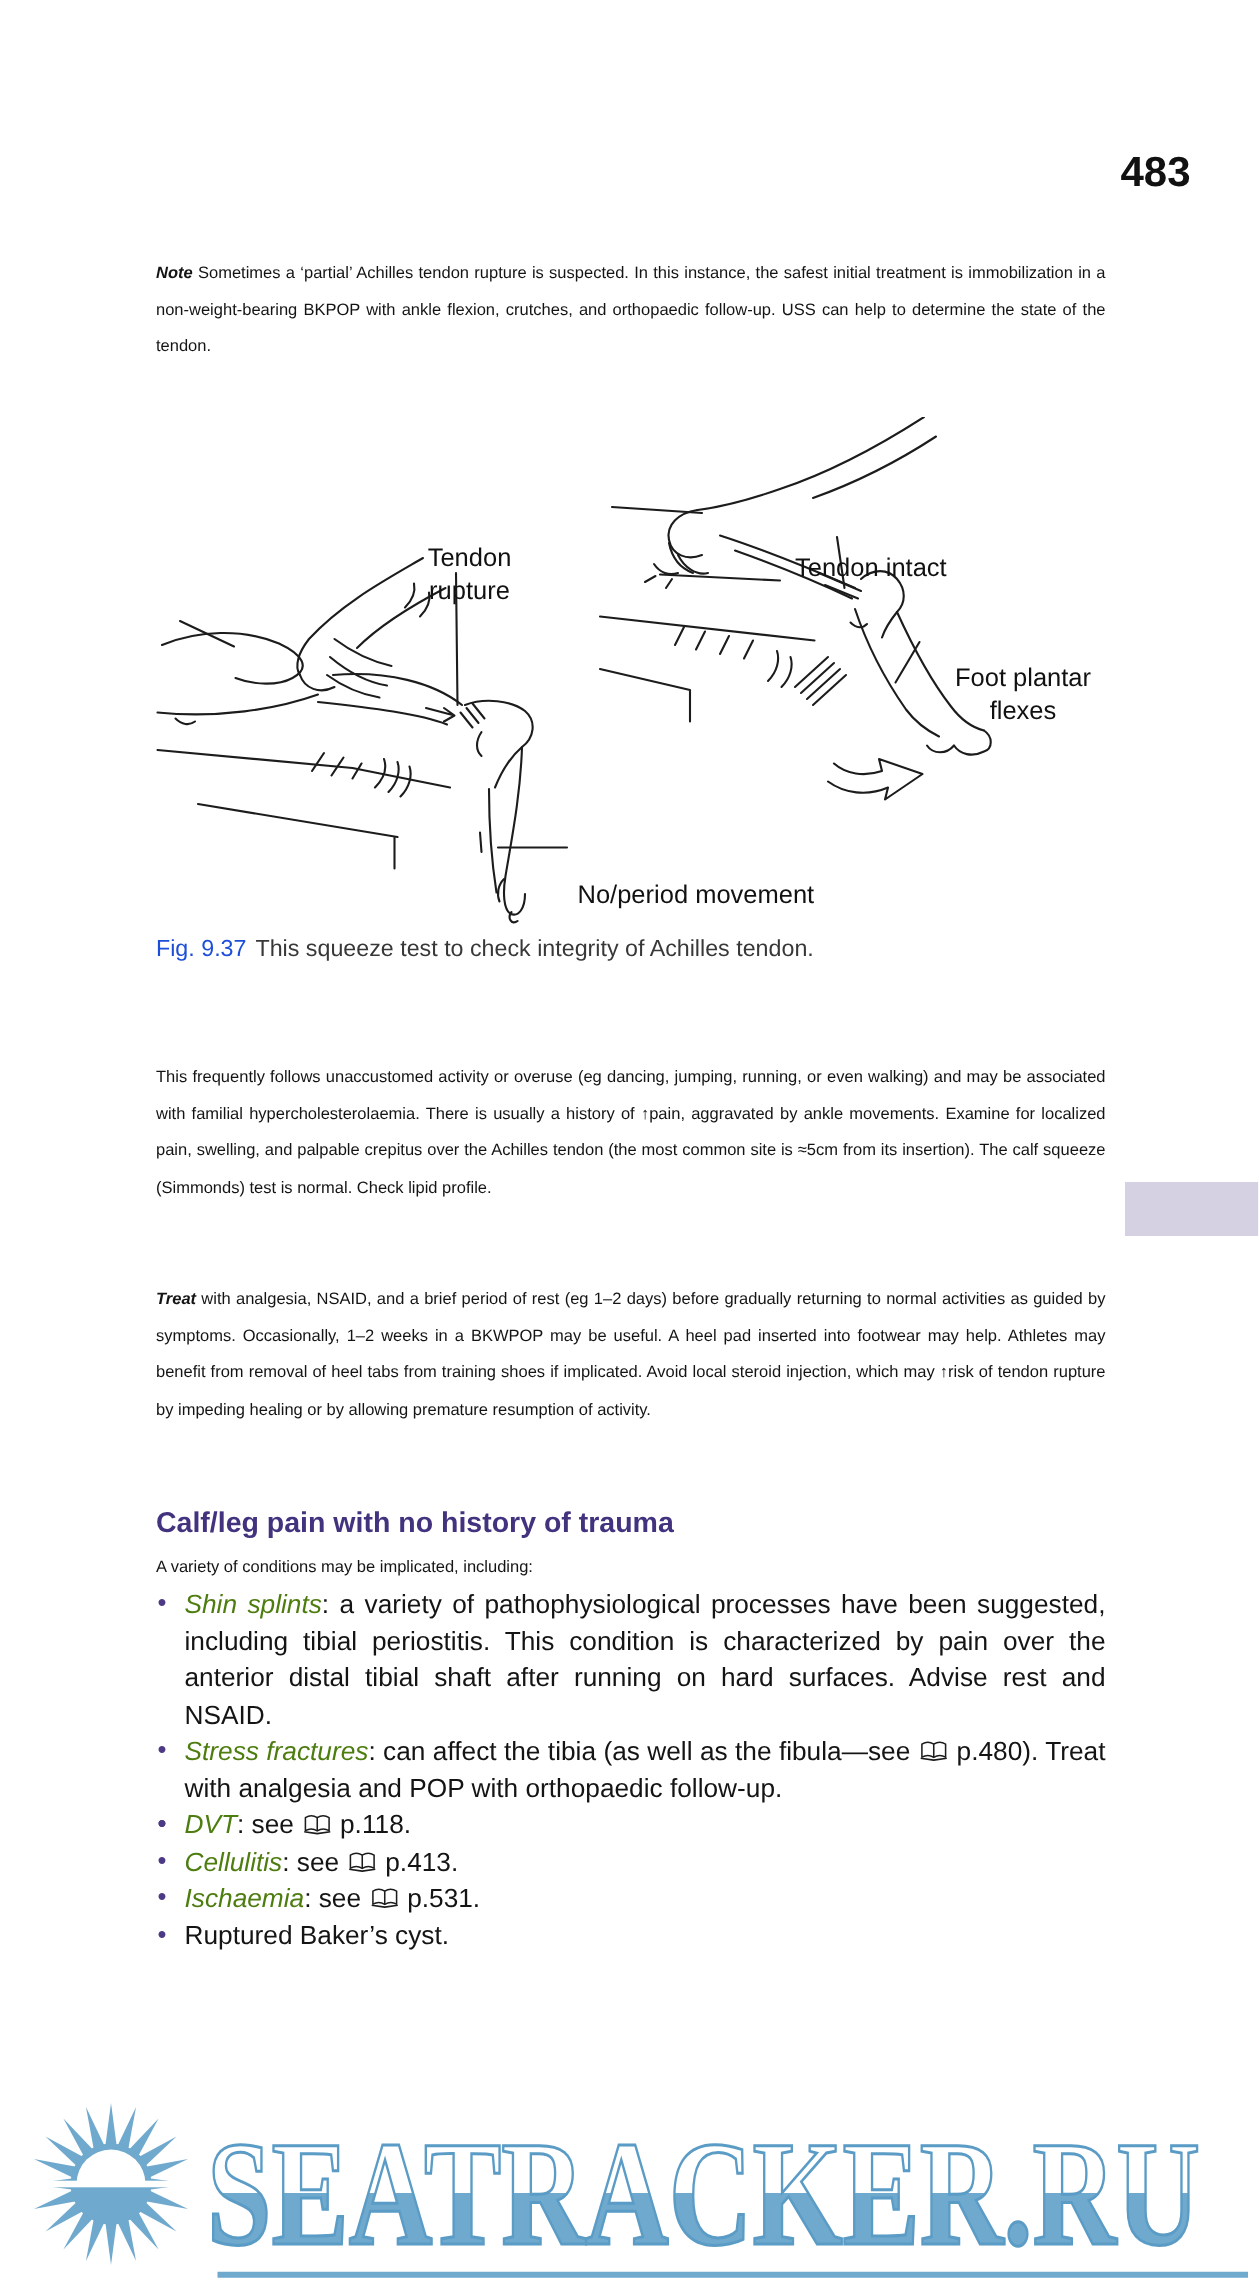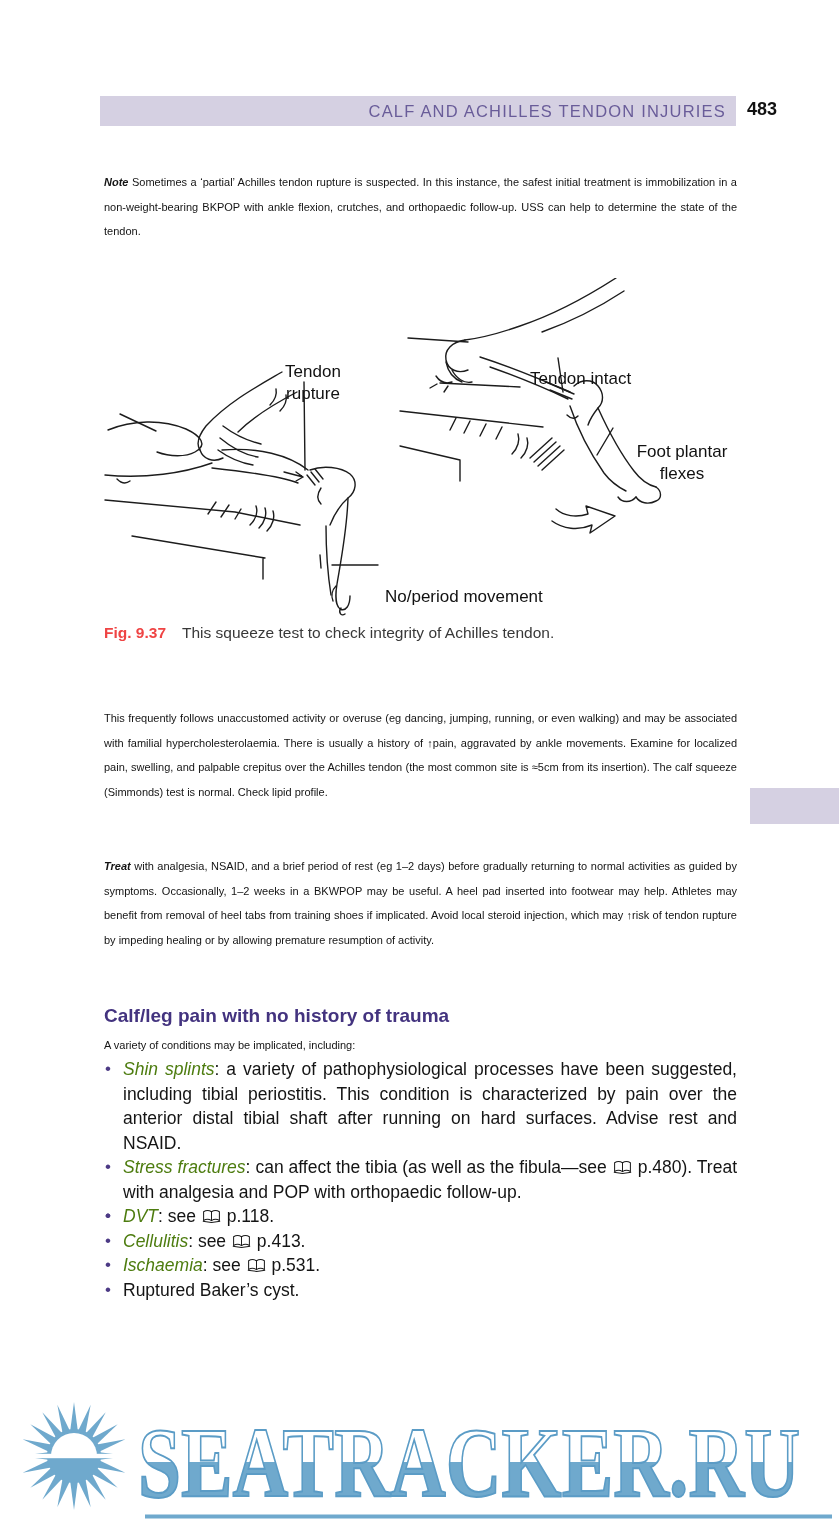--- a/index.html
+++ b/index.html
@@ -8,54 +8,51 @@
   }
   *{margin:0;padding:0;box-sizing:border-box;}
   html,body{background:#ffffff;}
   #page{position:relative;width:839px;height:1523px;background:#fff;overflow:hidden;
         font-family:"Liberation Sans",sans-serif;color:var(--body);}
   .abs{position:absolute;}
   
   #header-bar{left:100px;top:96px;width:636px;height:30px;background:var(--bar);
       display:flex;align-items:center;justify-content:flex-end;padding-right:10px;}
   #header-title{color:var(--bartext);font-size:16.5px;letter-spacing:1.2px;}
-  #page-number{left:747px;top:99px;font-size:18px;font-weight:bold;color:#111;}
+  #page-number{left:747px;top:99px;font-size:28px;font-weight:bold;color:#111;}
   
   .para{left:104px;width:633px;font-size:11px;line-height:24.5px;text-align:justify;}
   .bi{font-weight:bold;font-style:italic;}
   .it{font-style:italic;color:#4d7c0f;}
   h2.sect{left:104px;width:633px;font-size:19px;font-weight:bold;color:var(--heading);
       font-family:"Liberation Sans",sans-serif;position:absolute;}
   
   ul.blist{left:104px;width:633px;list-style:none;position:absolute;}
   ul.blist li{position:relative;padding-left:19px;font-size:17.5px;line-height:24.5px;text-align:justify;}
   ul.blist .blt{position:absolute;left:1px;top:0;color:var(--bullet);font-size:17px;}
   
   #caption{left:104px;top:624px;width:633px;font-size:15.5px;color:var(--caption);}
-  #caption .cap-label{font-weight:bold;color:#ef4444;margin-right:16px;}
+  #caption .cap-label{font-weight:normal;color:#1d4ed8;margin-right:6px;}
   
   #figure-wrap{left:100px;top:278px;width:640px;height:346px;}
   #figure-wrap svg{position:absolute;left:0;top:0;}
   .figlabel{position:absolute;font-size:17px;color:#111;line-height:22px;margin-top:33px;}
   .ctr{text-align:center;}
   
   #side-tab{left:750px;top:788px;width:89px;height:36px;background:var(--bar);}
   
   .bookicon{display:inline-block;width:19px;height:15px;vertical-align:-2px;margin:0 1px;}
   
   #watermark{left:10px;top:1392px;}
 </style>
 </head>
 <body>
 
 <div id="page">
 
-  <div id="header-bar" class="abs">
-    <span id="header-title">CALF AND ACHILLES TENDON INJURIES</span>
-  </div>
   <div id="page-number" class="abs">483</div>
 
   <p class="para abs" style="top:170px"><span class="bi">Note</span><span> Sometimes a ‘partial’ Achilles tendon rupture is suspected. In this instance, the safest initial treatment is immobilization in a non-weight-bearing BKPOP with ankle flexion, crutches, and orthopaedic follow-up. USS can help to determine the state of the tendon.</span></p>
 
   <div id="figure-wrap" class="abs">
     <svg width="640" height="346" viewBox="0 0 640 346" fill="none" stroke="#1c1c1c" stroke-width="1.4" stroke-linecap="round" stroke-linejoin="round">
 
       <g>
 
         <path d="M182,94 C158,108 128,124 106,148 C99,157 96,166 100,172"></path>

